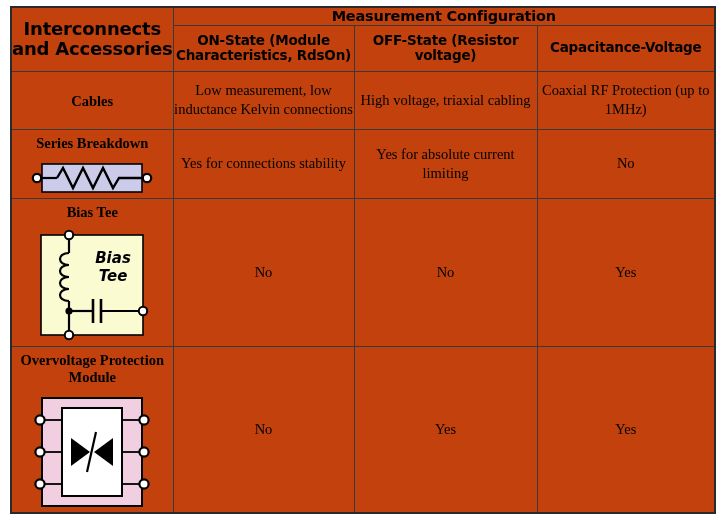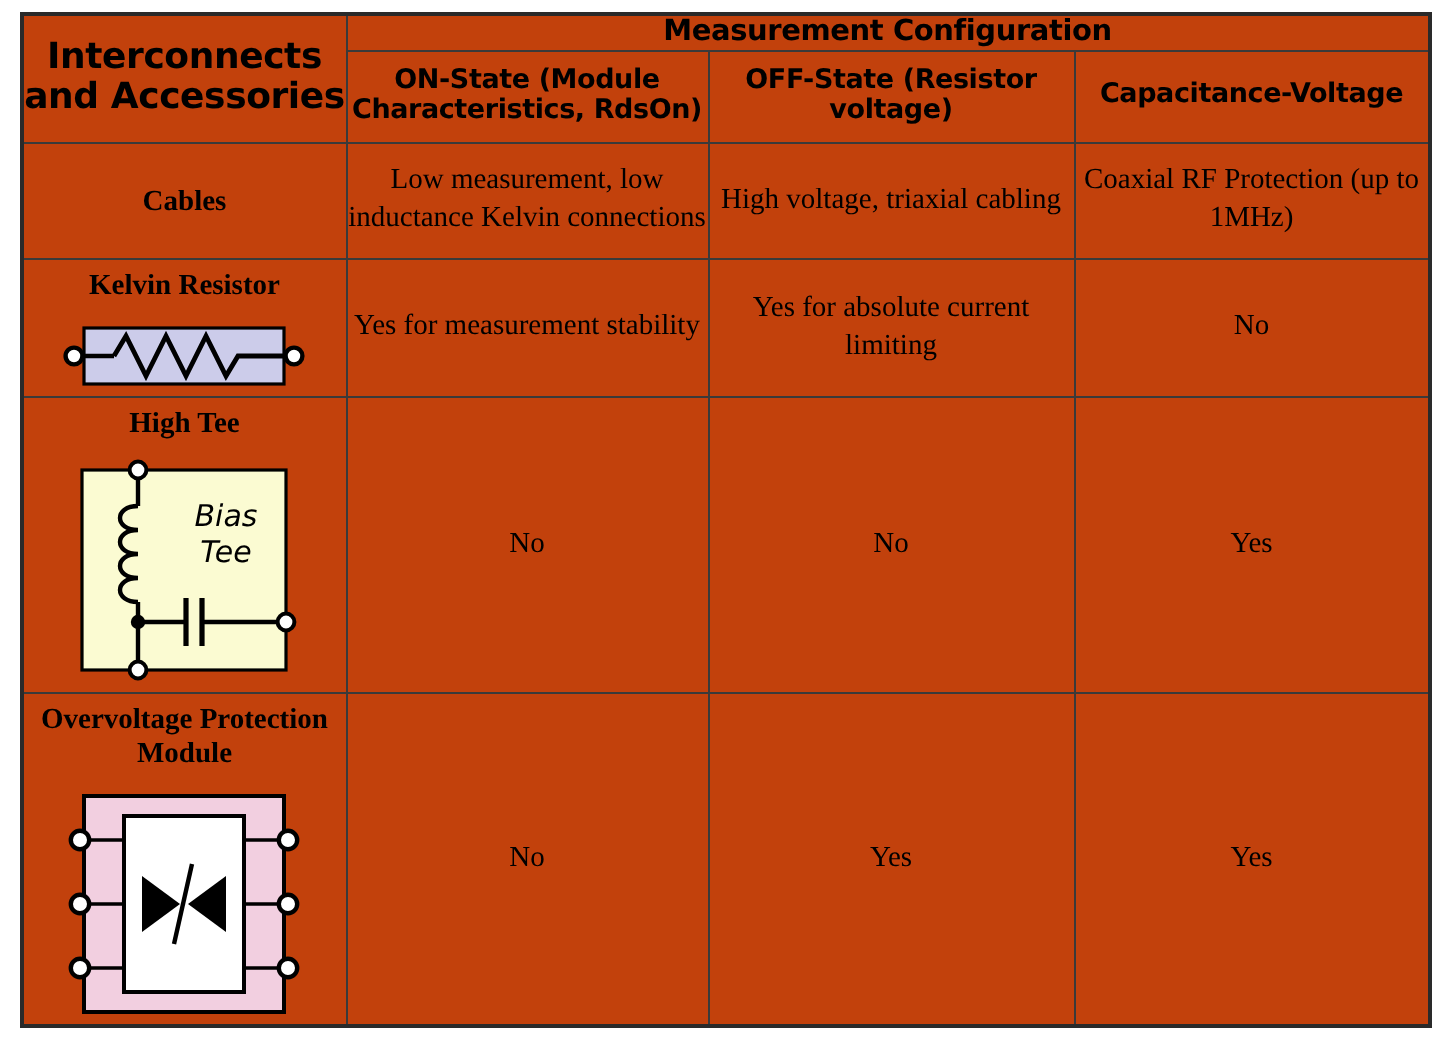--- a/index.html
+++ b/index.html
@@ -60,20 +60,21 @@
 
   
   .firstcol{
     padding:4px 2px 6px 2px;
     text-align:center;
   }
   .fig{
     display:block;
     margin:4px auto 0 auto;
     line-height:0;
+    font-weight:bold;
   }
 
   
   col.c1{width:162px;}
   col.c2{width:181px;}
   col.c3{width:183px;}
   col.c4{width:178px;}
 
   
   tr.r-hdr1{height:18px;}
@@ -112,39 +113,39 @@
         <td class="firstcol">
           <div class="rowlabel">Cables</div>
         </td>
         <td class="cell">Low measurement, low inductance Kelvin connections</td>
         <td class="cell">High voltage, triaxial cabling</td>
         <td class="cell">Coaxial RF Protection (up to 1MHz)</td>
       </tr>
 
       <tr class="r-resistor">
         <td class="firstcol">
-          <div class="rowlabel">Kelvin Resistor</div>
+          <div class="rowlabel">Series Breakdown</div>
           <div class="fig">
             <svg width="130" height="40" viewBox="0 0 130 40" xmlns="http://www.w3.org/2000/svg">
               <rect x="15" y="6" width="100" height="28" fill="#ccccea" stroke="#000" stroke-width="1.6"></rect>
               <line x1="11" y1="20" x2="30" y2="20" stroke="#000" stroke-width="2.2"></line>
               <polyline points="30,20 36,10 46,30 56,10 66,30 76,10 86,30 92,20 119,20" fill="none" stroke="#000" stroke-width="2.4" stroke-linejoin="miter"></polyline>
               <circle cx="10" cy="20" r="4.2" fill="#fff" stroke="#000" stroke-width="2.2"></circle>
               <circle cx="120" cy="20" r="4.2" fill="#fff" stroke="#000" stroke-width="2.2"></circle>
             </svg>
           </div>
         </td>
-        <td class="cell">Yes for measurement stability</td>
+        <td class="cell">Yes for connections stability</td>
         <td class="cell">Yes for absolute current limiting</td>
         <td class="cell">No</td>
       </tr>
 
       <tr class="r-biastee">
         <td class="firstcol">
-          <div class="rowlabel">High Tee</div>
+          <div class="rowlabel">Bias Tee</div>
           <div class="fig">
             <svg width="130" height="118" viewBox="0 0 130 118" xmlns="http://www.w3.org/2000/svg">
               <rect x="14" y="8" width="102" height="100" fill="#fbfbd2" stroke="#000" stroke-width="1.6"></rect>
 
               <circle cx="42" cy="8" r="4.2" fill="#fff" stroke="#000" stroke-width="2"></circle>
               <line x1="42" y1="12" x2="42" y2="26" stroke="#000" stroke-width="2.2"></line>
 
               <path d="M42,26 C30,26 30,38 42,38 C30,38 30,50 42,50 C30,50 30,62 42,62 C30,62 30,74 42,74" fill="none" stroke="#000" stroke-width="2.2"></path>
               <line x1="42" y1="74" x2="42" y2="84" stroke="#000" stroke-width="2.2"></line>
 

